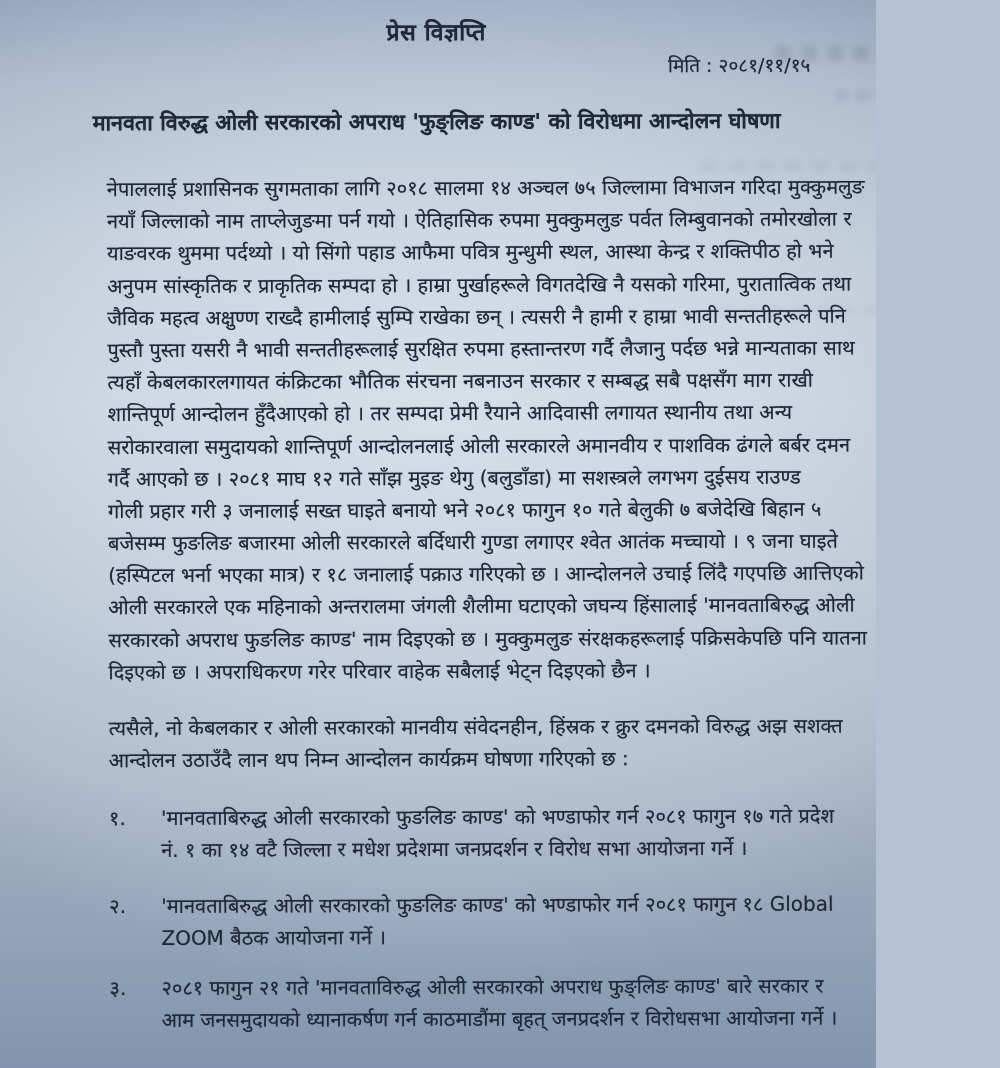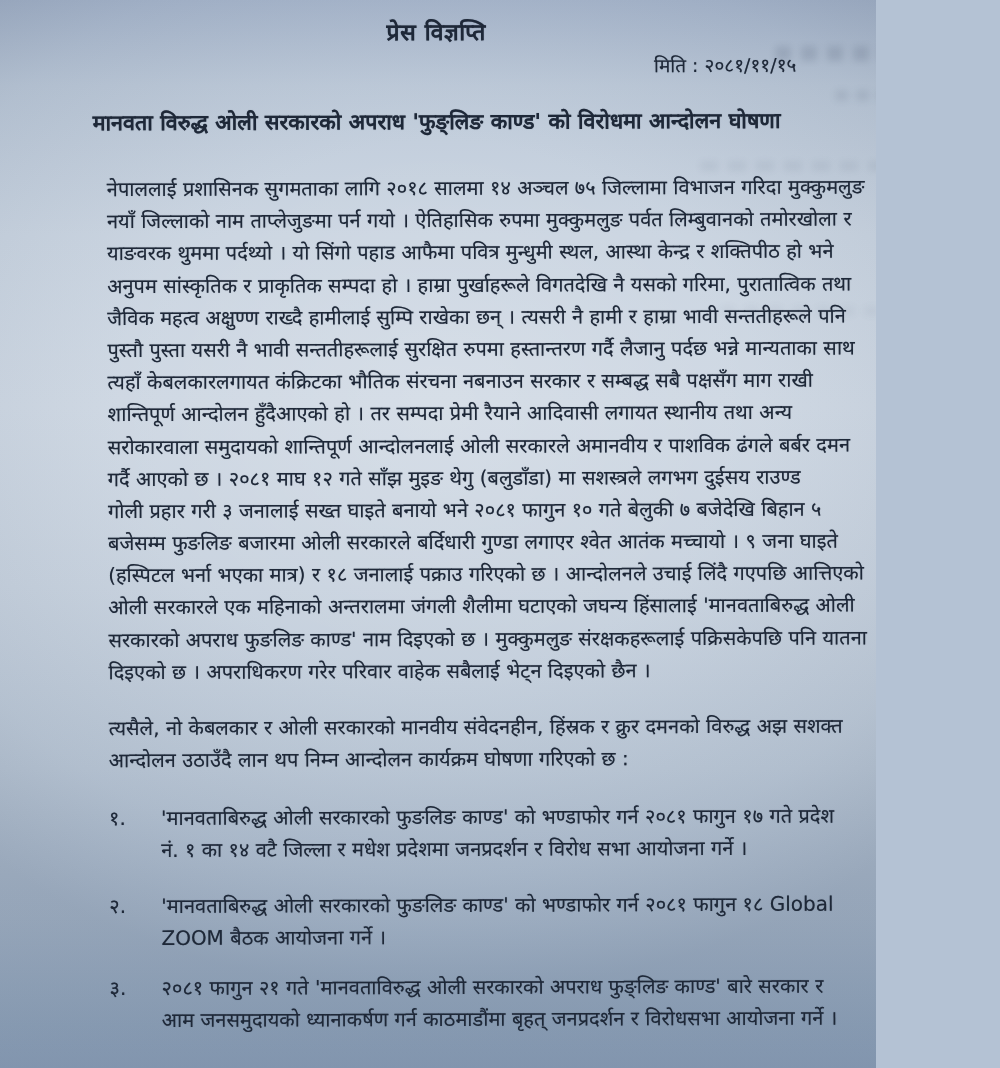--- a/index.html
+++ b/index.html
@@ -52,21 +52,21 @@
     left: 0;
     width: 100%;
     text-align: center;
     font-size: 23px;
     font-weight: bold;
     letter-spacing: 0.5px;
   }
   .date {
     position: absolute;
     top: 53px;
-    right: 78px;
+    right: 64px;
     font-size: 19px;
   }
   .heading {
     position: absolute;
     top: 106px;
     left: 55px;
     right: 55px;
     text-align: center;
     font-size: 21.5px;
     font-weight: bold;

